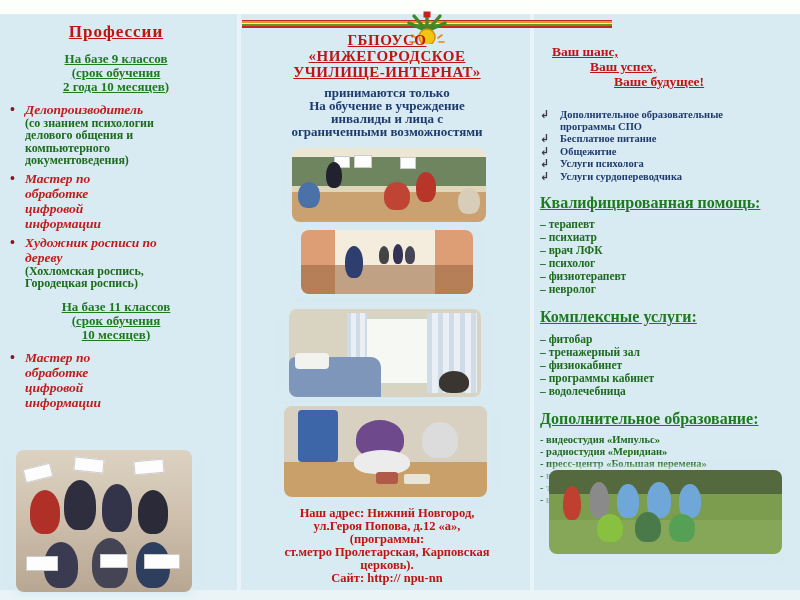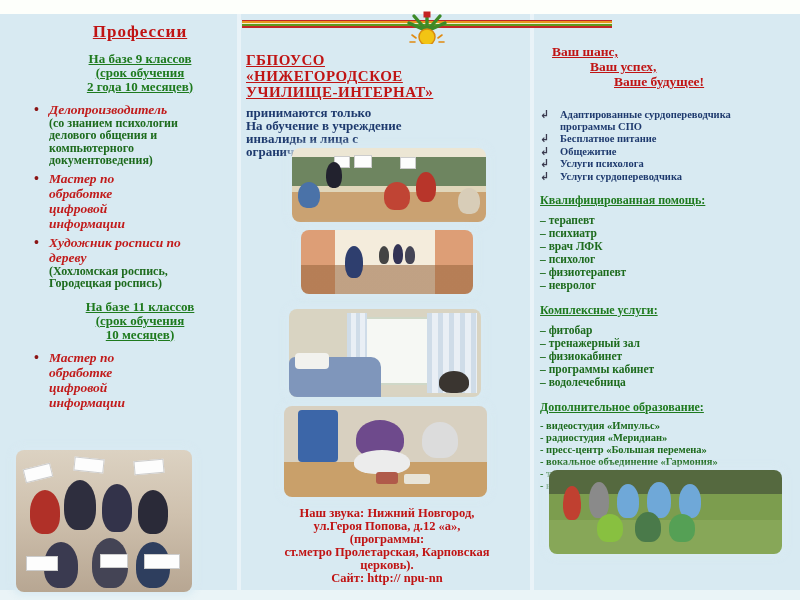--- a/index.html
+++ b/index.html
@@ -10,22 +10,22 @@
   .fold{position:absolute;top:14px;height:576px;width:4px;background:rgba(255,255,255,0.45);}
   .fold1{left:237px;} .fold2{left:530px;}
 
   
   .band{position:absolute;left:242px;top:20px;width:370px;height:8px;
         background:linear-gradient(180deg,#c42727 0 18%,#e8971e 18% 38%,#f3ecc8 38% 52%,#5f9a1e 52% 78%,#c42727 78% 100%);}
   .emblem{position:absolute;left:404px;top:11px;width:46px;height:33px;}
 
   
   .panel{position:absolute;line-height:1.15;}
-  #left-panel{left:26px;top:16px;width:228px;}
-  #center-panel{left:246px;top:52px;width:282px;text-align:left;}
+  #left-panel{left:2px;top:16px;width:228px;}
+  #center-panel{left:246px;top:32px;width:282px;text-align:center;}
   #right-panel{left:536px;top:14px;width:260px;}
 
   
   .lp-title{color:#c01414;font-size:17px;text-align:center;text-decoration:underline;letter-spacing:1px;margin-top:6px;}
   .base-block{color:#1e7a1e;font-size:13px;line-height:14px;text-align:center;text-decoration:underline;margin-top:10px;}
   ul.prof-list{list-style:none;margin:8px 0 0 0;padding:0 0 0 10px;}
   ul.prof-list li{position:relative;margin-bottom:4px;}
   .blt{position:absolute;left:-2px;top:0;color:#8b1515;font-size:14px;}
   .pname{display:block;margin-left:13px;color:#c11b1b;font-style:italic;font-size:13.5px;line-height:15px;}
   .pname.narrow{max-width:100px;}
@@ -39,21 +39,21 @@
            color:#c01414;font-size:12.5px;line-height:13px;}
 
   
   .slogan{color:#c01414;font-size:13.5px;line-height:15px;margin-top:30px;margin-left:16px;}
   .slogan .l2{padding-left:38px;}
   .slogan .l3{padding-left:62px;}
   .slogan span{text-decoration:underline;}
   ul.benefits{list-style:none;margin:20px 0 0 0;padding:0 0 0 4px;}
   ul.benefits li{display:flex;gap:8px;margin-bottom:1px;color:#1e3a6e;font-size:10.5px;line-height:11.5px;max-width:225px;}
   .arr{font-family:"DejaVu Sans",sans-serif;color:#3a3a4e;font-size:11px;line-height:11px;flex:0 0 12px;}
-  .rp-head{color:#1e7a1e;font-size:12px;text-decoration:underline;margin-top:12px;padding-left:4px;}
+  .rp-head{color:#1e7a1e;font-size:16px;text-decoration:underline;margin-top:12px;padding-left:4px;}
   ul.rp-items{list-style:none;margin:6px 0 0 0;padding:0 0 0 4px;color:#1d6b1d;font-size:11.5px;line-height:13px;}
   ul.rp-items.small{font-size:10.5px;line-height:12px;}
   ul.rp-items li{max-width:245px;}
 
   
   .photo{position:absolute;border-radius:8px;overflow:hidden;
          box-shadow:0 0 6px 4px rgba(216,234,242,0.85);}
   .photo .d{position:absolute;}
   #photo-left{left:16px;top:450px;width:176px;height:142px;
      background:linear-gradient(180deg,#dcd2c2 0%,#cfc1ae 45%,#b7a692 100%);}
@@ -148,39 +148,39 @@
     </div>
     <div class="admission">
       <div>принимаются только</div>
       <div>На обучение в учреждение</div>
       <div>инвалиды и лица с</div>
       <div>ограниченными возможностями</div>
     </div>
   </div>
 
   <div class="address">
-    <div>Наш звука: Нижний Новгород,</div>
+    <div>Наш адрес: Нижний Новгород,</div>
     <div>ул.Героя Попова, д.12 «а»,</div>
     <div>(программы:</div>
     <div>ст.метро Пролетарская, Карповская</div>
     <div>церковь).</div>
     <div>Сайт: http:// npu-nn</div>
   </div>
 
   <div id="right-panel" class="panel">
     <div class="slogan">
       <div class="l1"><span>Ваш  шанс,</span></div>
       <div class="l2"><span>Ваш успех,</span></div>
       <div class="l3"><span>Ваше будущее!</span></div>
     </div>
 
     <ul class="benefits">
       <li>
         <span class="arr">↲</span>
-        <span>Адаптированные сурдопереводчика программы СПО</span>
+        <span>Дополнительное образовательные программы СПО</span>
         </li>
       <li>
         <span class="arr">↲</span>
         <span>Бесплатное питание</span>
         </li>
       <li>
         <span class="arr">↲</span>
         <span>Общежитие</span>
         </li>
       <li>

